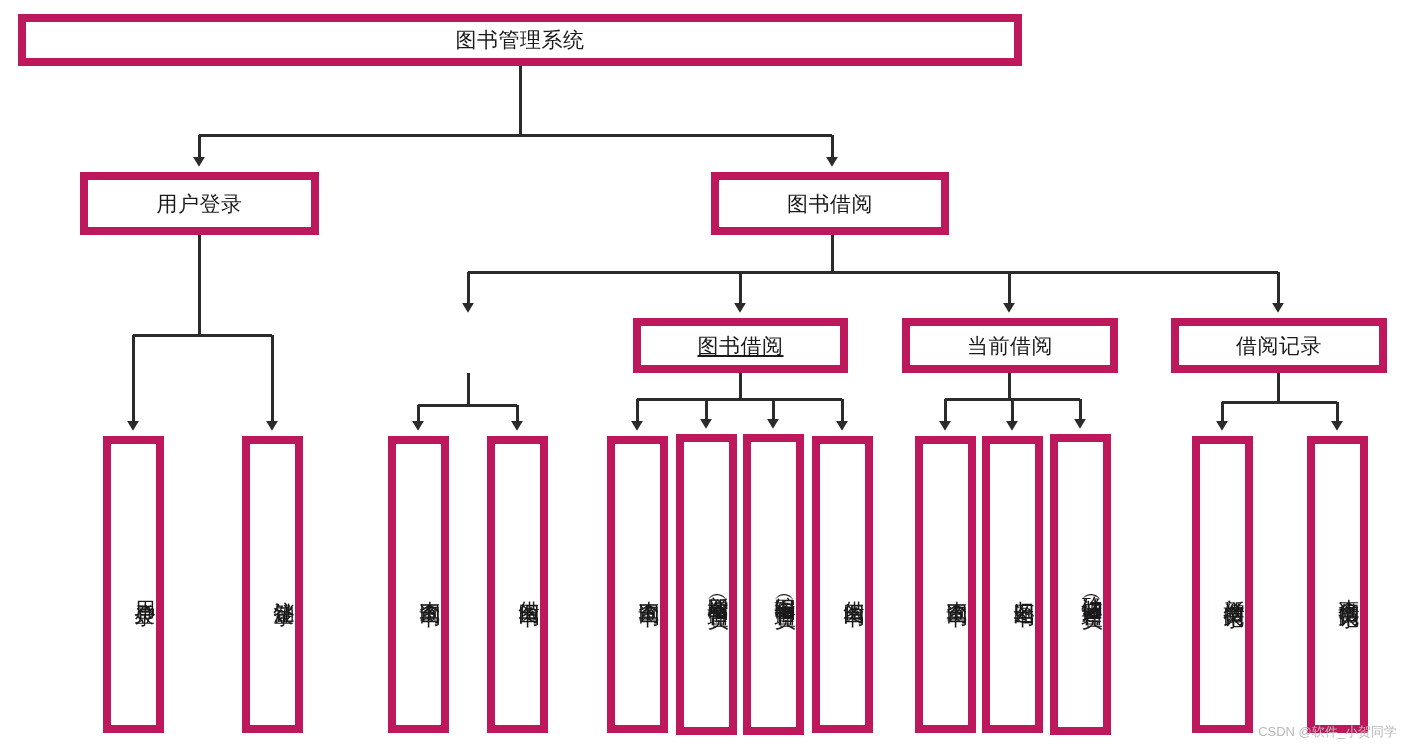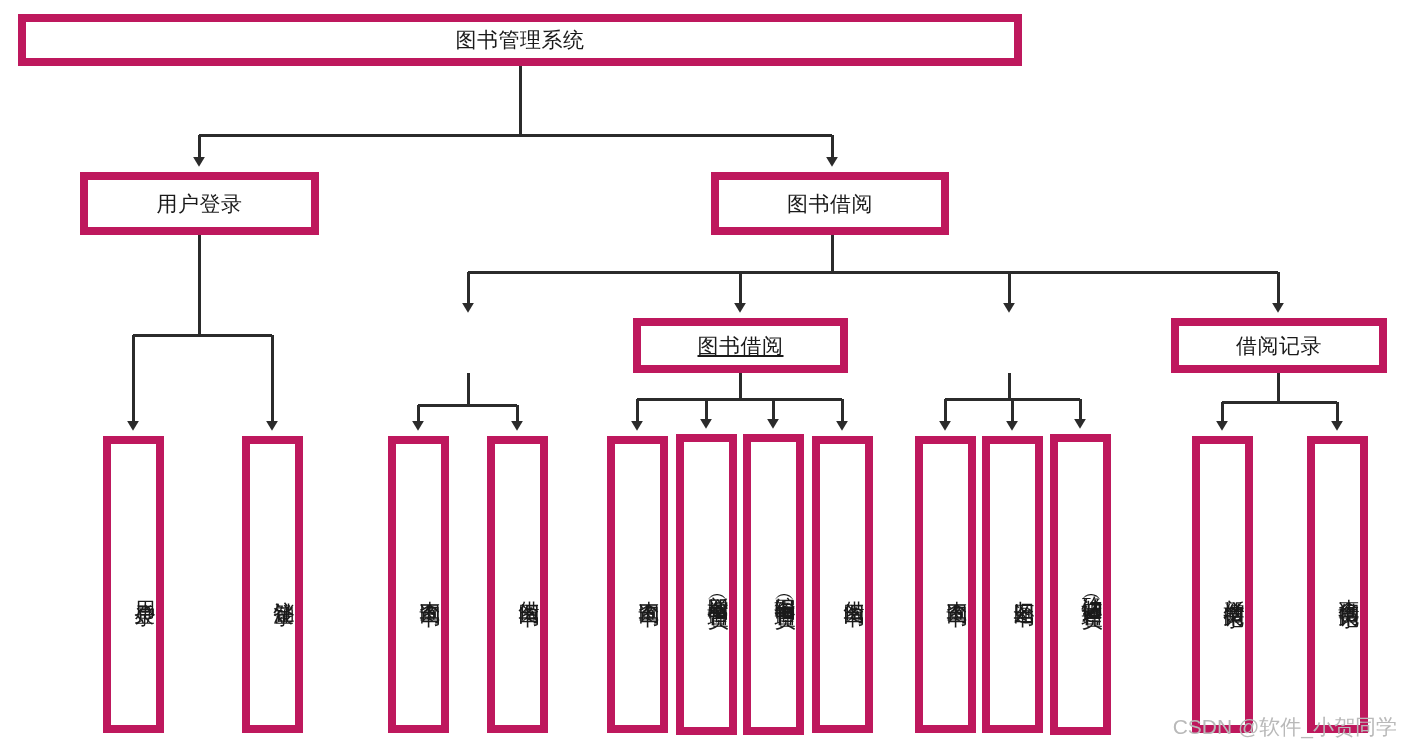--- a/index.html
+++ b/index.html
@@ -53,21 +53,21 @@
     white-space: nowrap;
   }
   .node.vert .label {
     writing-mode: vertical-rl;
     text-orientation: upright;
   }
   #watermark {
     position: absolute;
     right: 8px;
     bottom: 6px;
-    font-size: 21px;
+    font-size: 13px;
     color: #b9b9b9;
     white-space: nowrap;
     pointer-events: none;
   }
 </style>
 </head>
 <body>
 
 <div id="diagram-root">
 
@@ -131,20 +131,23 @@
 
   <div class="node horiz" style="left:711px; top:172px; width:238px; height:63px;">
     <span class="label">图书借阅</span>
   </div>
 
 
   <div class="node horiz" style="left:633px; top:318px; width:215px; height:55px;text-decoration:underline;">
     <span class="label">图书借阅</span>
   </div>
 
+  <div class="node horiz" style="left:902px; top:318px; width:216px; height:55px;">
+    <span class="label">当前借阅</span>
+  </div>
 
   <div class="node horiz" style="left:1171px; top:318px; width:216px; height:55px;justify-content:center;">
     <span class="label">借阅记录</span>
   </div>
 
   <div class="node vert" style="left:103px; top:436px; width:61px; height:297px;">
     <span class="label">用户登录</span>
   </div>
 
   <div class="node vert" style="left:242px; top:436px; width:61px; height:297px;">

